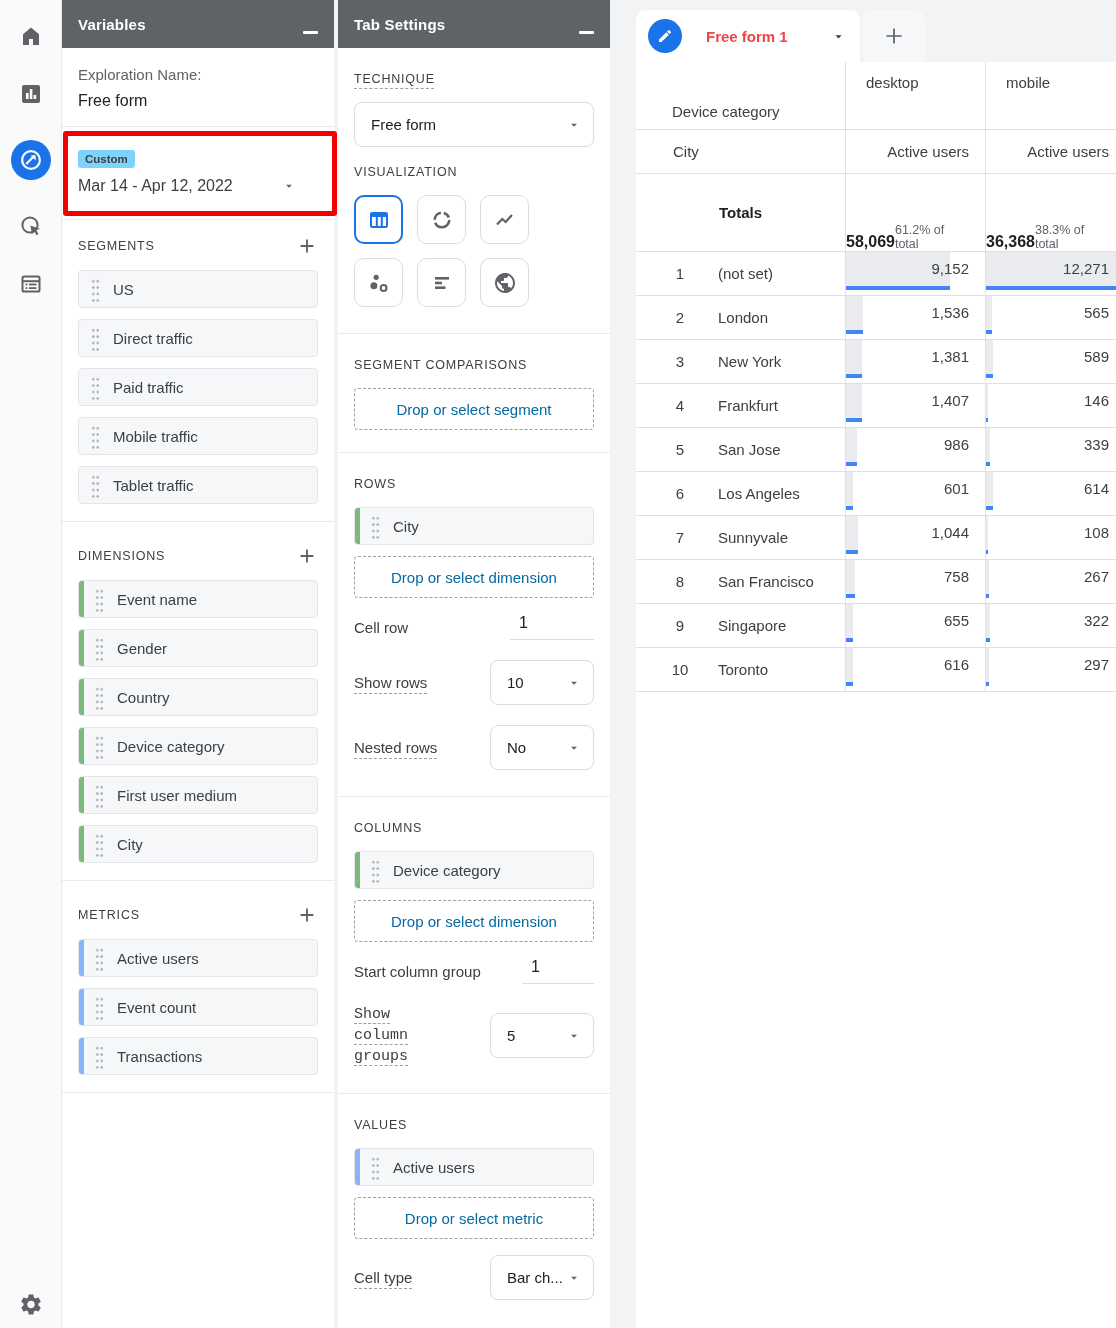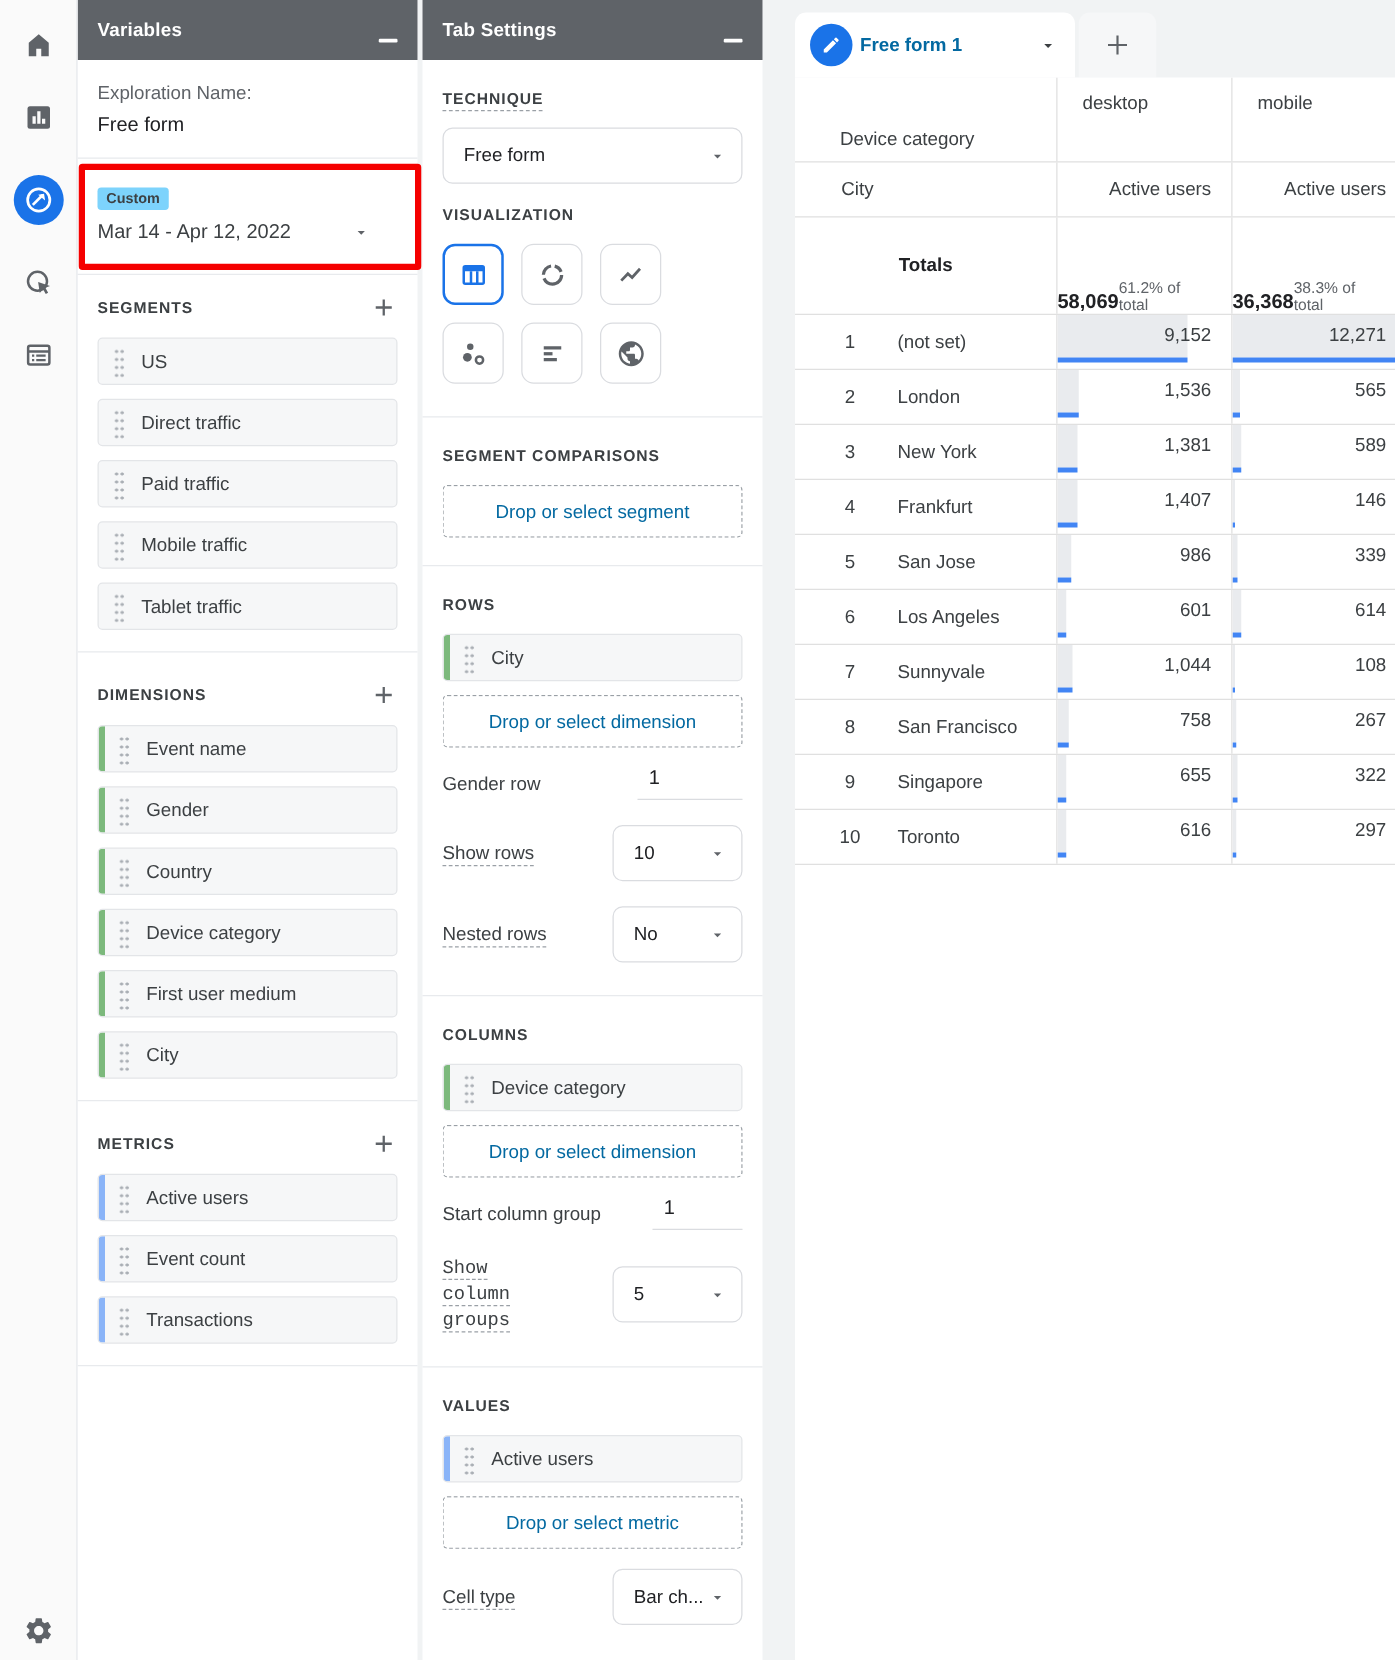--- a/index.html
+++ b/index.html
@@ -24,21 +24,21 @@
   .panel{ width:272px; background:#fff; flex:0 0 272px; display:flex; flex-direction:column; }
   .panel.vars{ margin-right:4px; }
   .panel-header{ height:48px; background:#5f6368; color:#fff; display:flex;
     align-items:center; justify-content:space-between; padding:0 16px; flex:0 0 48px; }
   .panel-header .ph-title{ font-size:15px; font-weight:700; letter-spacing:.2px; }
   .min-bar{ width:15px; height:3px; background:#fff; border-radius:1px; margin-top:16px; cursor:pointer; }
 
   .sect{ padding:15px 16px 6px; border-bottom:1px solid #e8eaed; }
   .sect:last-child{ border-bottom:none; }
   .sect-head{ display:flex; align-items:center; justify-content:space-between; margin-bottom:13px; }
-  .sect-label{ font-size:12.5px; font-weight:700; color:#3c4043; letter-spacing:.8px; }
+  .sect-label{ font-size:12.5px; font-weight:400; color:#3c4043; letter-spacing:.8px; }
   .sect-label.dashed, .dashed-label{
     text-decoration-line:underline; text-decoration-style:dashed;
     text-decoration-color:#9aa0a6; text-decoration-thickness:1px; text-underline-offset:5px; }
 
   .name-sect{ padding:18px 16px 16px; border-bottom:1px solid #e8eaed; }
   .name-label{ font-size:15px; color:#5f6368; }
   .name-value{ font-size:16px; color:#202124; margin-top:9px; }
 
   .date-sect{ position:relative; padding:22px 16px 24px; border-bottom:1px solid #e8eaed; }
   .custom-badge{ display:inline-block; background:#7dd3fc; color:#3c4043; font-size:11.5px;
@@ -84,21 +84,21 @@
   .underline-input{ width:84px; border-bottom:1px solid #dadce0; font-size:16px;
     color:#202124; padding:0 0 7px 9px; }
 
   
   .canvas{ flex:1; display:flex; flex-direction:column; padding-left:26px; overflow:hidden; }
   .tabstrip{ height:62px; flex:0 0 62px; display:flex; align-items:flex-end; }
   .tab{ width:224px; height:52px; background:#fff; border-radius:9px 9px 0 0;
     display:flex; align-items:center; padding:0 14px 0 12px; cursor:pointer; }
   .pencil-circle{ width:34px; height:34px; border-radius:50%; background:#1a73e8;
     display:flex; align-items:center; justify-content:center; flex:0 0 34px; }
-  .tab-label{ font-size:15px; font-weight:700; color:#0369a1; margin-left:6px; }
+  .tab-label{ font-size:15px; font-weight:700; color:#ef4444; margin-left:24px; }
   .tab .caret{ margin-left:auto; }
   .add-tab{ width:62px; height:52px; background:#f6f7f8; border-radius:9px 9px 0 0;
     margin-left:3px; display:flex; align-items:center; justify-content:center; cursor:pointer; }
 
   .card{ flex:1; background:#fff; overflow:hidden; }
   .gtable{ width:489px; }
   .trow{ display:grid; grid-template-columns:209px 140px 140px; border-bottom:1px solid #e0e0e0; }
   .tc{ position:relative; }
   .vline{ border-left:1px solid #e0e0e0; }
 
@@ -379,21 +379,21 @@
       </div>
       <div id="rows-chips">
           <div class="chip dim">
             <span class="cbar"></span>
             <span class="dots"></span>
             <span class="clabel">City</span>
           </div>
         </div>
       <div class="dropzone">Drop or select dimension</div>
       <div class="opt-row">
-        <span class="opt-label">Gender row</span>
+        <span class="opt-label">Cell row</span>
         <div class="underline-input">1</div>
       </div>
       <div class="opt-row">
         <span class="opt-label dashed-label">Show rows</span>
         <div class="select small">
           <span>10</span>
           <svg width="14" height="14" viewBox="0 0 24 24">
               <path fill="#5f6368" d="M7 10l5 5 5-5z"></path>
             </svg>
         </div>

